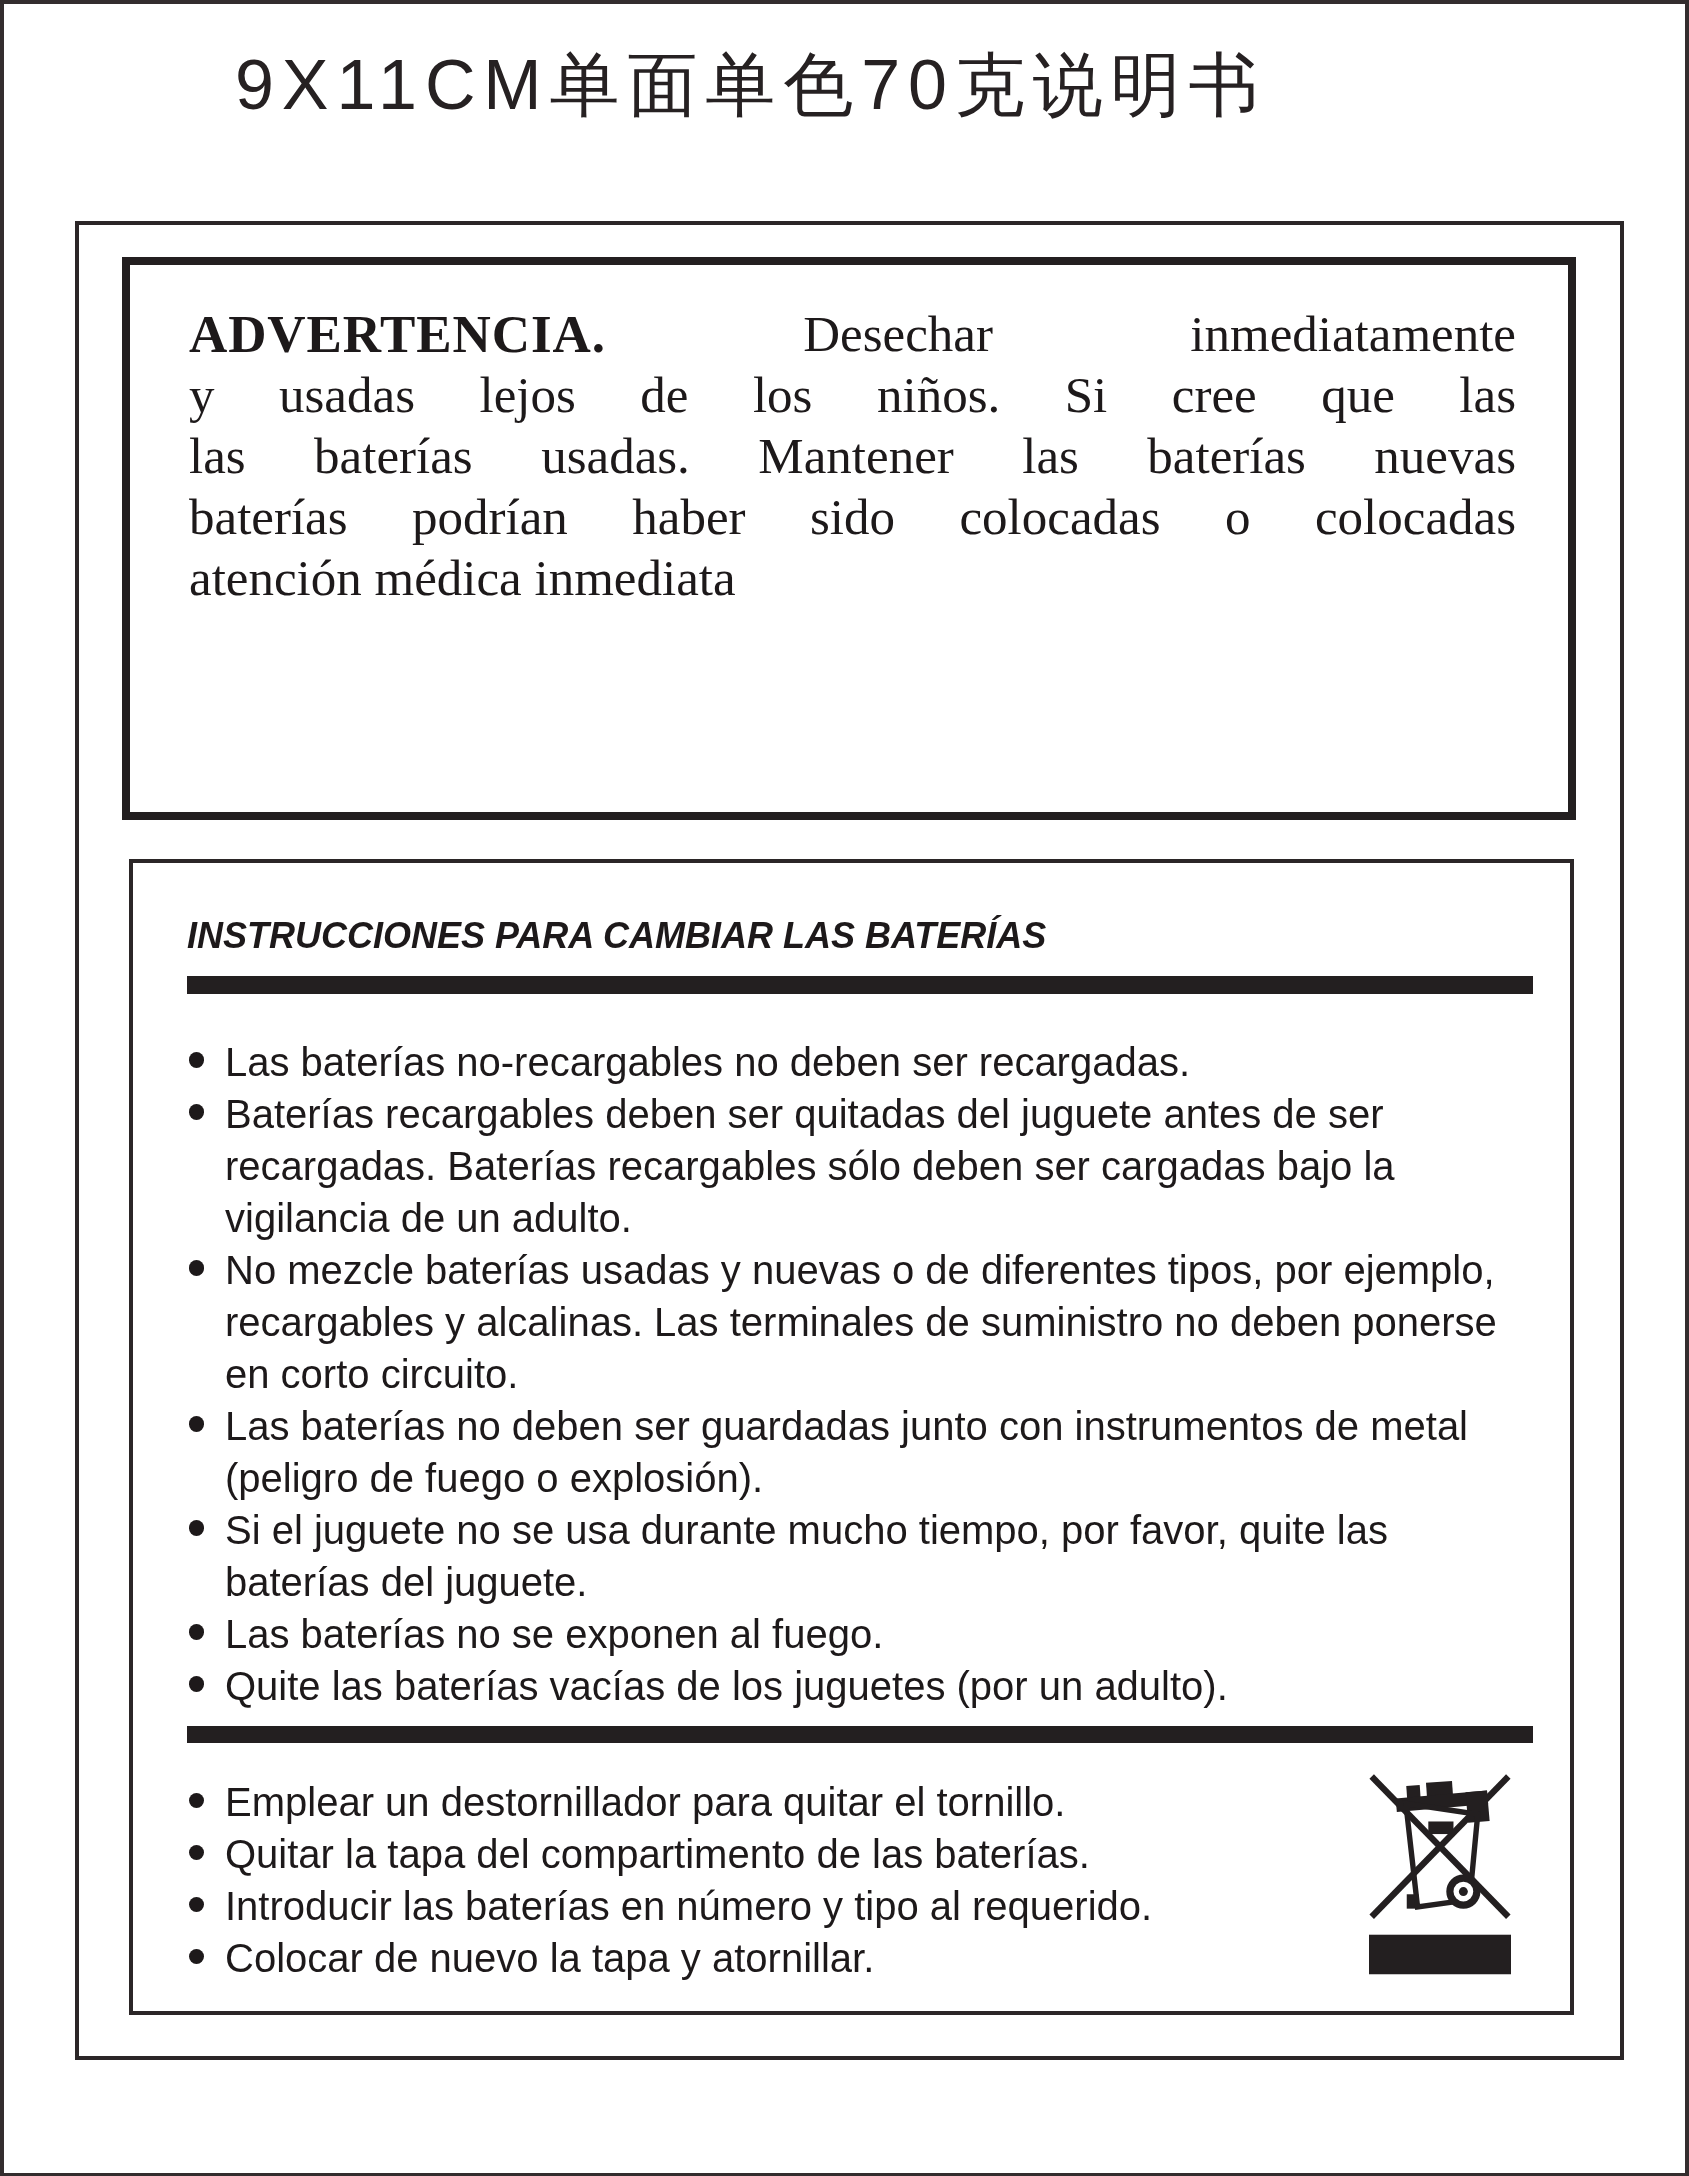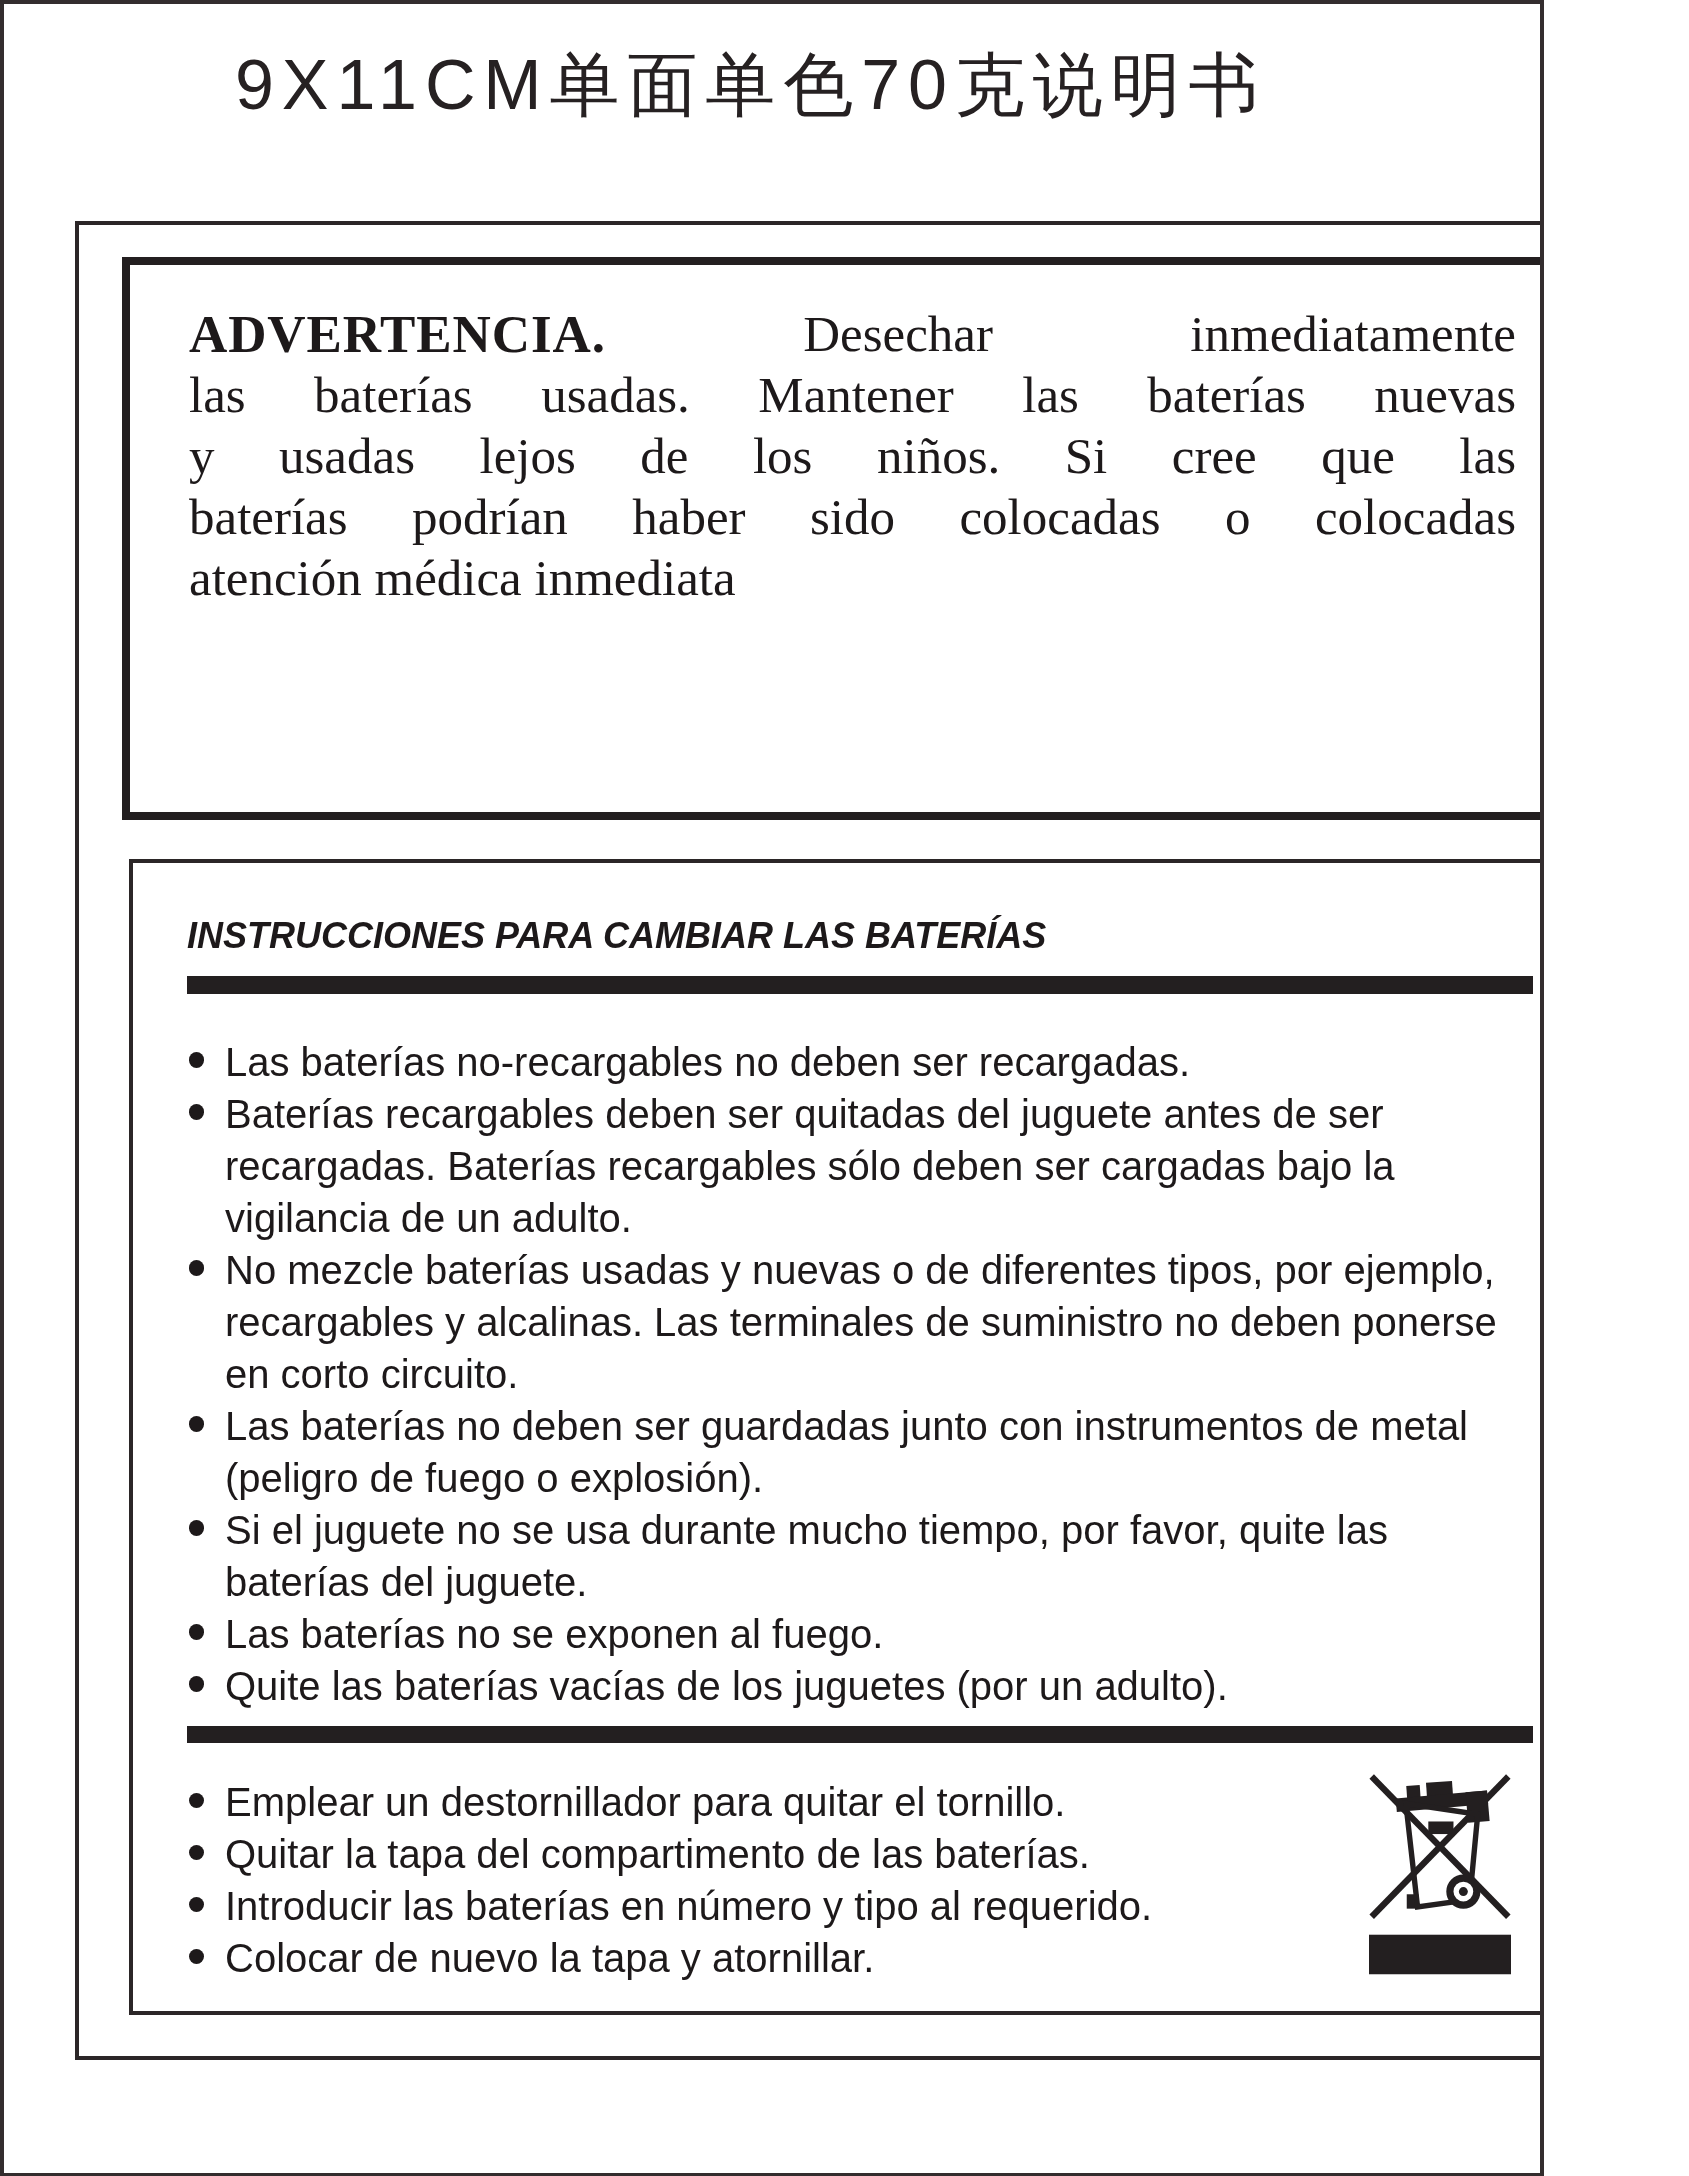--- a/index.html
+++ b/index.html
@@ -1,18 +1,18 @@
 <!DOCTYPE html>
 <html style="font-size:14px"><head>
 <meta charset="utf-8">
 <style>
   html, body { margin: 0; padding: 0; background: #ffffff; }
   .page {
     position: relative;
-    width: 1544px;
+    width: 1689px;
     height: 2177px;
     background: #ffffff;
     box-sizing: border-box;
     border: 4.4px solid #332d2e;
     font-family: "Liberation Sans", "DejaVu Sans", sans-serif;
     color: #231f20;
     overflow: hidden;
   }
 
   
@@ -132,22 +132,22 @@
   <div class="page-title">9X11CM单面单色70克说明书</div>
 
   <div class="main-frame">
 
     <div class="warning-box">
       <div class="w-line w-first">
         <span class="w-title">ADVERTENCIA.</span>
         <span>Desechar</span>
         <span>inmediatamente</span>
       </div>
+      <div class="w-line jline">y usadas lejos de los niños. Si cree que las</div>
       <div class="w-line jline">las baterías usadas. Mantener las baterías nuevas</div>
-      <div class="w-line jline">y usadas lejos de los niños. Si cree que las</div>
       <div class="w-line jline">baterías podrían haber sido colocadas o colocadas</div>
       <div class="w-line jlast">atención médica inmediata</div>
     </div>
 
     <div class="instr-box">
 
       <div class="instr-heading">INSTRUCCIONES PARA CAMBIAR LAS BATERÍAS</div>
       <div class="rule rule-top"></div>
 
       <div class="blist">

